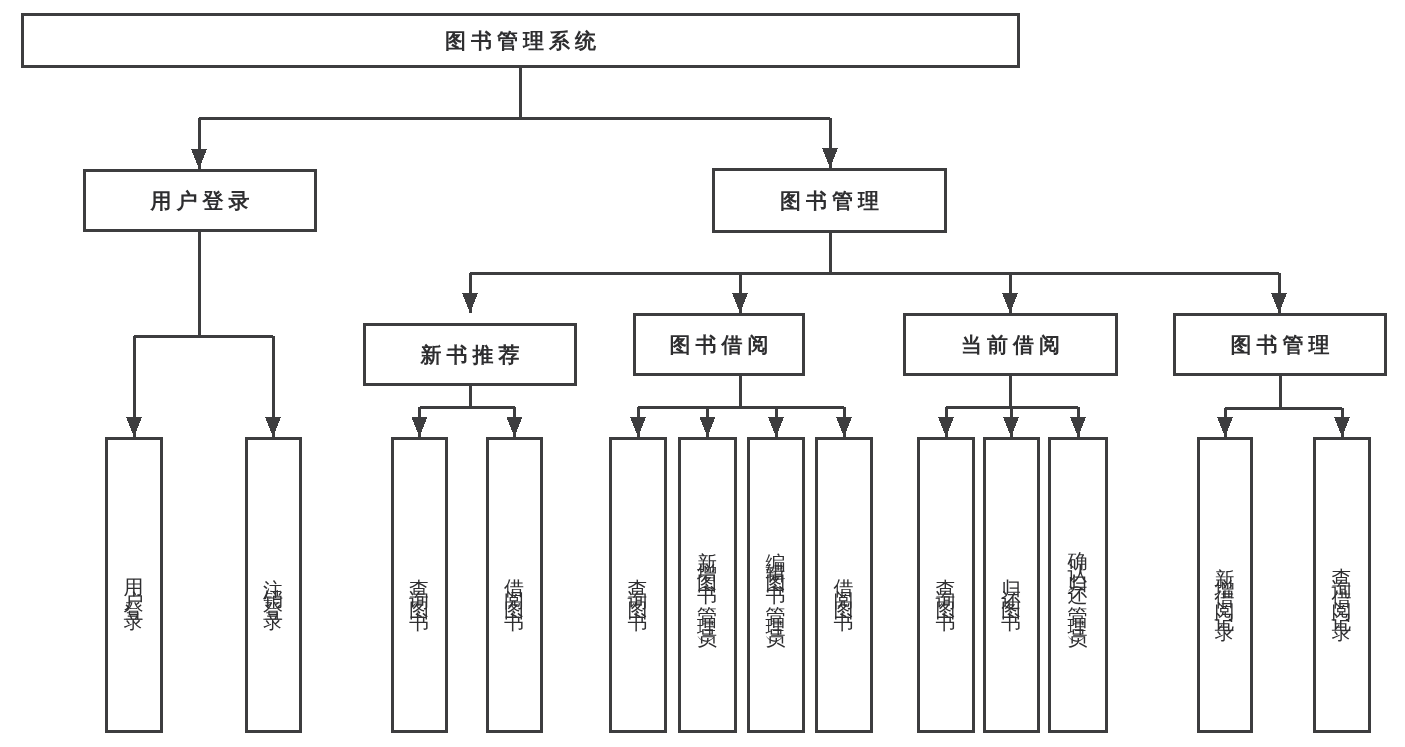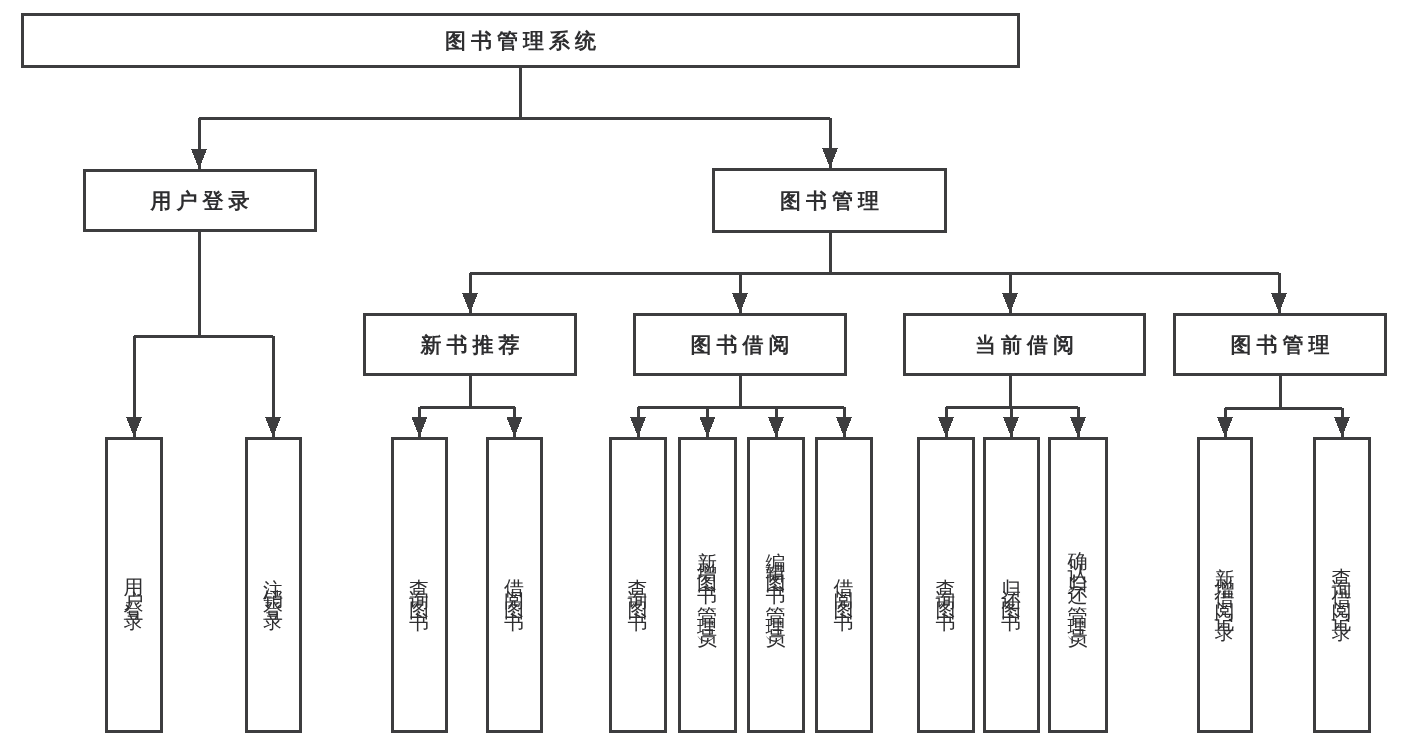--- a/index.html
+++ b/index.html
@@ -79,27 +79,27 @@
     <span>图书管理系统</span>
   </div>
 
   <div class="box h" style="left:83px;top:169px;width:234px;height:63px">
     <span>用户登录</span>
   </div>
   <div class="box h" style="left:712px;top:168px;width:235px;height:65px">
     <span>图书管理</span>
   </div>
 
-  <div class="box h" style="left:363px;top:313px;width:214px;height:63px">
+  <div class="box h" style="left:363px;top:323px;width:214px;height:63px">
     <span>新书推荐</span>
   </div>
-  <div class="box h" style="left:633px;top:313px;width:214px;height:63px">
+  <div class="box h" style="left:633px;top:313px;width:172px;height:63px">
     <span>图书借阅</span>
   </div>
-  <div class="box h" style="left:903px;top:313px;width:243px;height:63px">
+  <div class="box h" style="left:903px;top:313px;width:215px;height:63px">
     <span>当前借阅</span>
   </div>
   <div class="box h" style="left:1173px;top:313px;width:214px;height:63px">
     <span>图书管理</span>
   </div>
 
   <div class="box v" style="left:105px;top:437px;width:58px;height:296px">
     <span>用户登录</span>
   </div>
   <div class="box v" style="left:245px;top:437px;width:57px;height:296px">

